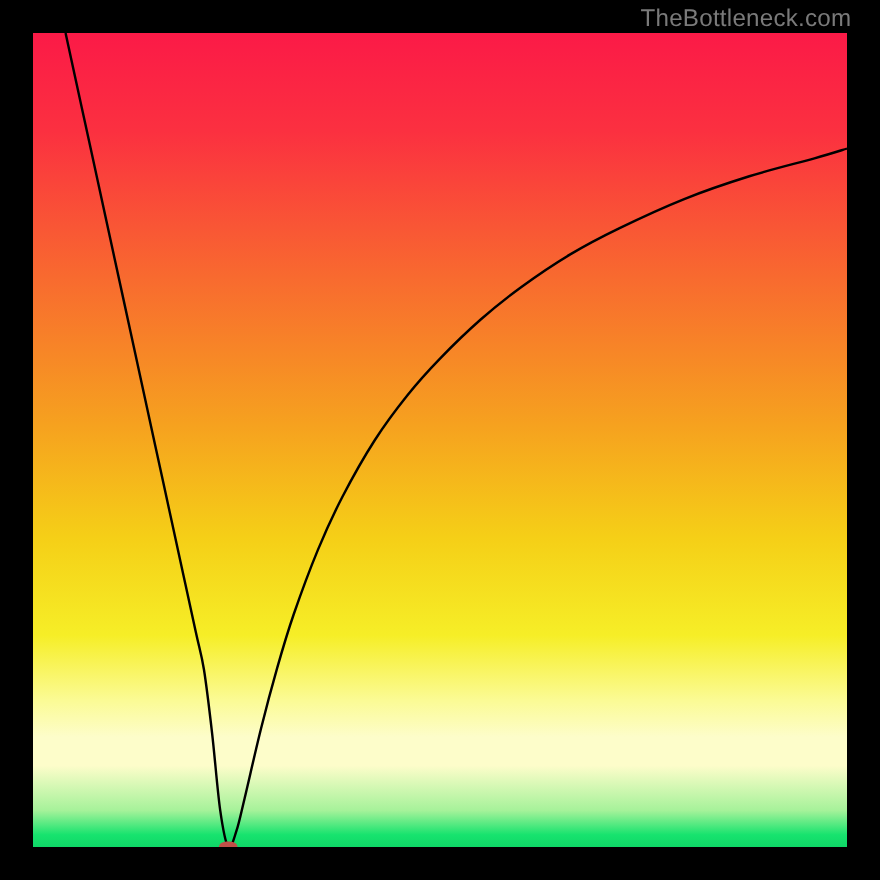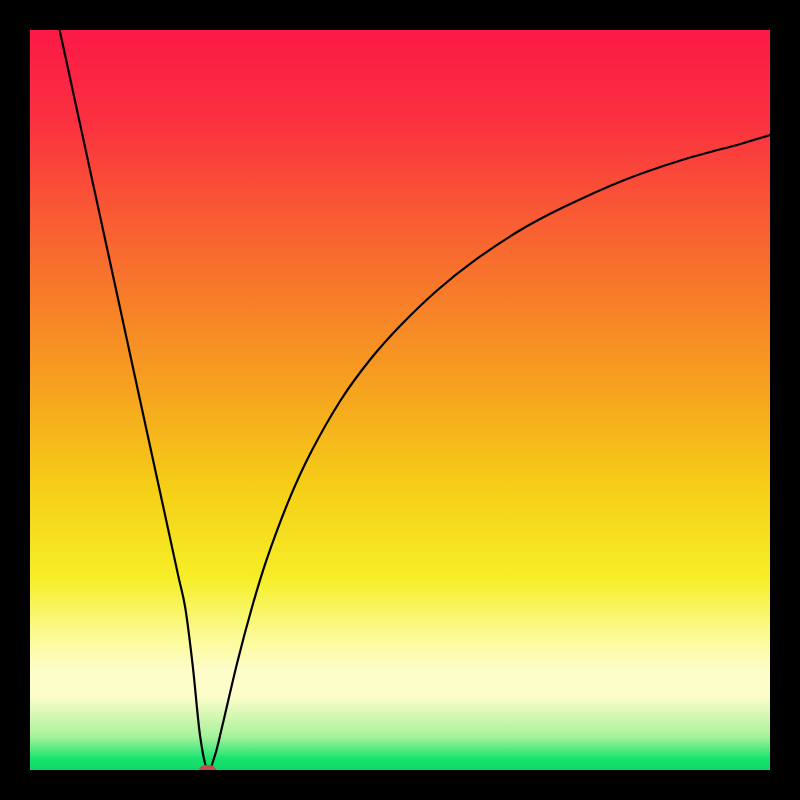--- a/index.html
+++ b/index.html
@@ -82,13 +82,14 @@
       <rect x="0" y="0" width="740" height="740" fill="url(#bg)"></rect>
     </svg>
 
     <svg class="curve-svg" viewBox="0 0 740 740" preserveAspectRatio="none">
       <path fill="none" stroke="#000000" stroke-width="2.2" stroke-linejoin="round" d="M 29.60 0.00 C 32.07 11.35, 39.47 45.39, 44.40 68.08 C 49.33 90.77, 54.27 113.47, 59.20 136.16 C 64.13 158.85, 69.07 181.55, 74.00 204.24 C 78.93 226.93, 83.87 249.63, 88.80 272.32 C 93.73 295.01, 98.67 317.71, 103.60 340.40 C 108.53 363.09, 113.47 385.79, 118.40 408.48 C 123.33 431.17, 128.27 453.87, 133.20 476.56 C 138.13 499.25, 144.30 527.62, 148.00 544.64 C 151.70 561.66, 152.93 563.39, 155.40 578.68 C 157.87 593.97, 160.33 615.06, 162.80 636.40 C 165.27 657.74, 167.73 689.43, 170.20 706.70 C 172.67 723.97, 175.13 736.92, 177.60 740.00 C 180.07 743.08, 182.53 732.60, 185.00 725.20 C 187.47 717.80, 188.70 711.02, 192.40 695.60 C 196.10 680.18, 202.27 652.43, 207.20 632.70 C 212.13 612.97, 217.07 594.47, 222.00 577.20 C 226.93 559.93, 230.63 546.98, 236.80 529.10 C 242.97 511.22, 251.60 487.78, 259.00 469.90 C 266.40 452.02, 272.57 438.45, 281.20 421.80 C 289.83 405.15, 300.93 385.42, 310.80 370.00 C 320.67 354.58, 330.53 341.63, 340.40 329.30 C 350.27 316.97, 358.90 307.47, 370.00 296.00 C 381.10 284.53, 394.67 271.33, 407.00 260.48 C 419.33 249.63, 430.43 240.75, 444.00 230.88 C 457.57 221.01, 473.60 210.16, 488.40 201.28 C 503.20 192.40, 515.53 185.99, 532.80 177.60 C 550.07 169.21, 572.27 158.85, 592.00 150.96 C 611.73 143.07, 631.47 136.41, 651.20 130.24 C 670.93 124.07, 695.60 118.15, 710.40 113.96 C 725.20 109.77, 735.07 106.56, 740.00 105.08"></path>
     </svg>
 
     <div class="marker" style="left: 168.72px; top: 734.82px; width: 17.76px; height: 10.36px; background: rgb(192, 80, 72);"></div>
   </div>
 
+  <div class="watermark">TheBottleneck.com</div>
 </div>
 
 </body></html>

